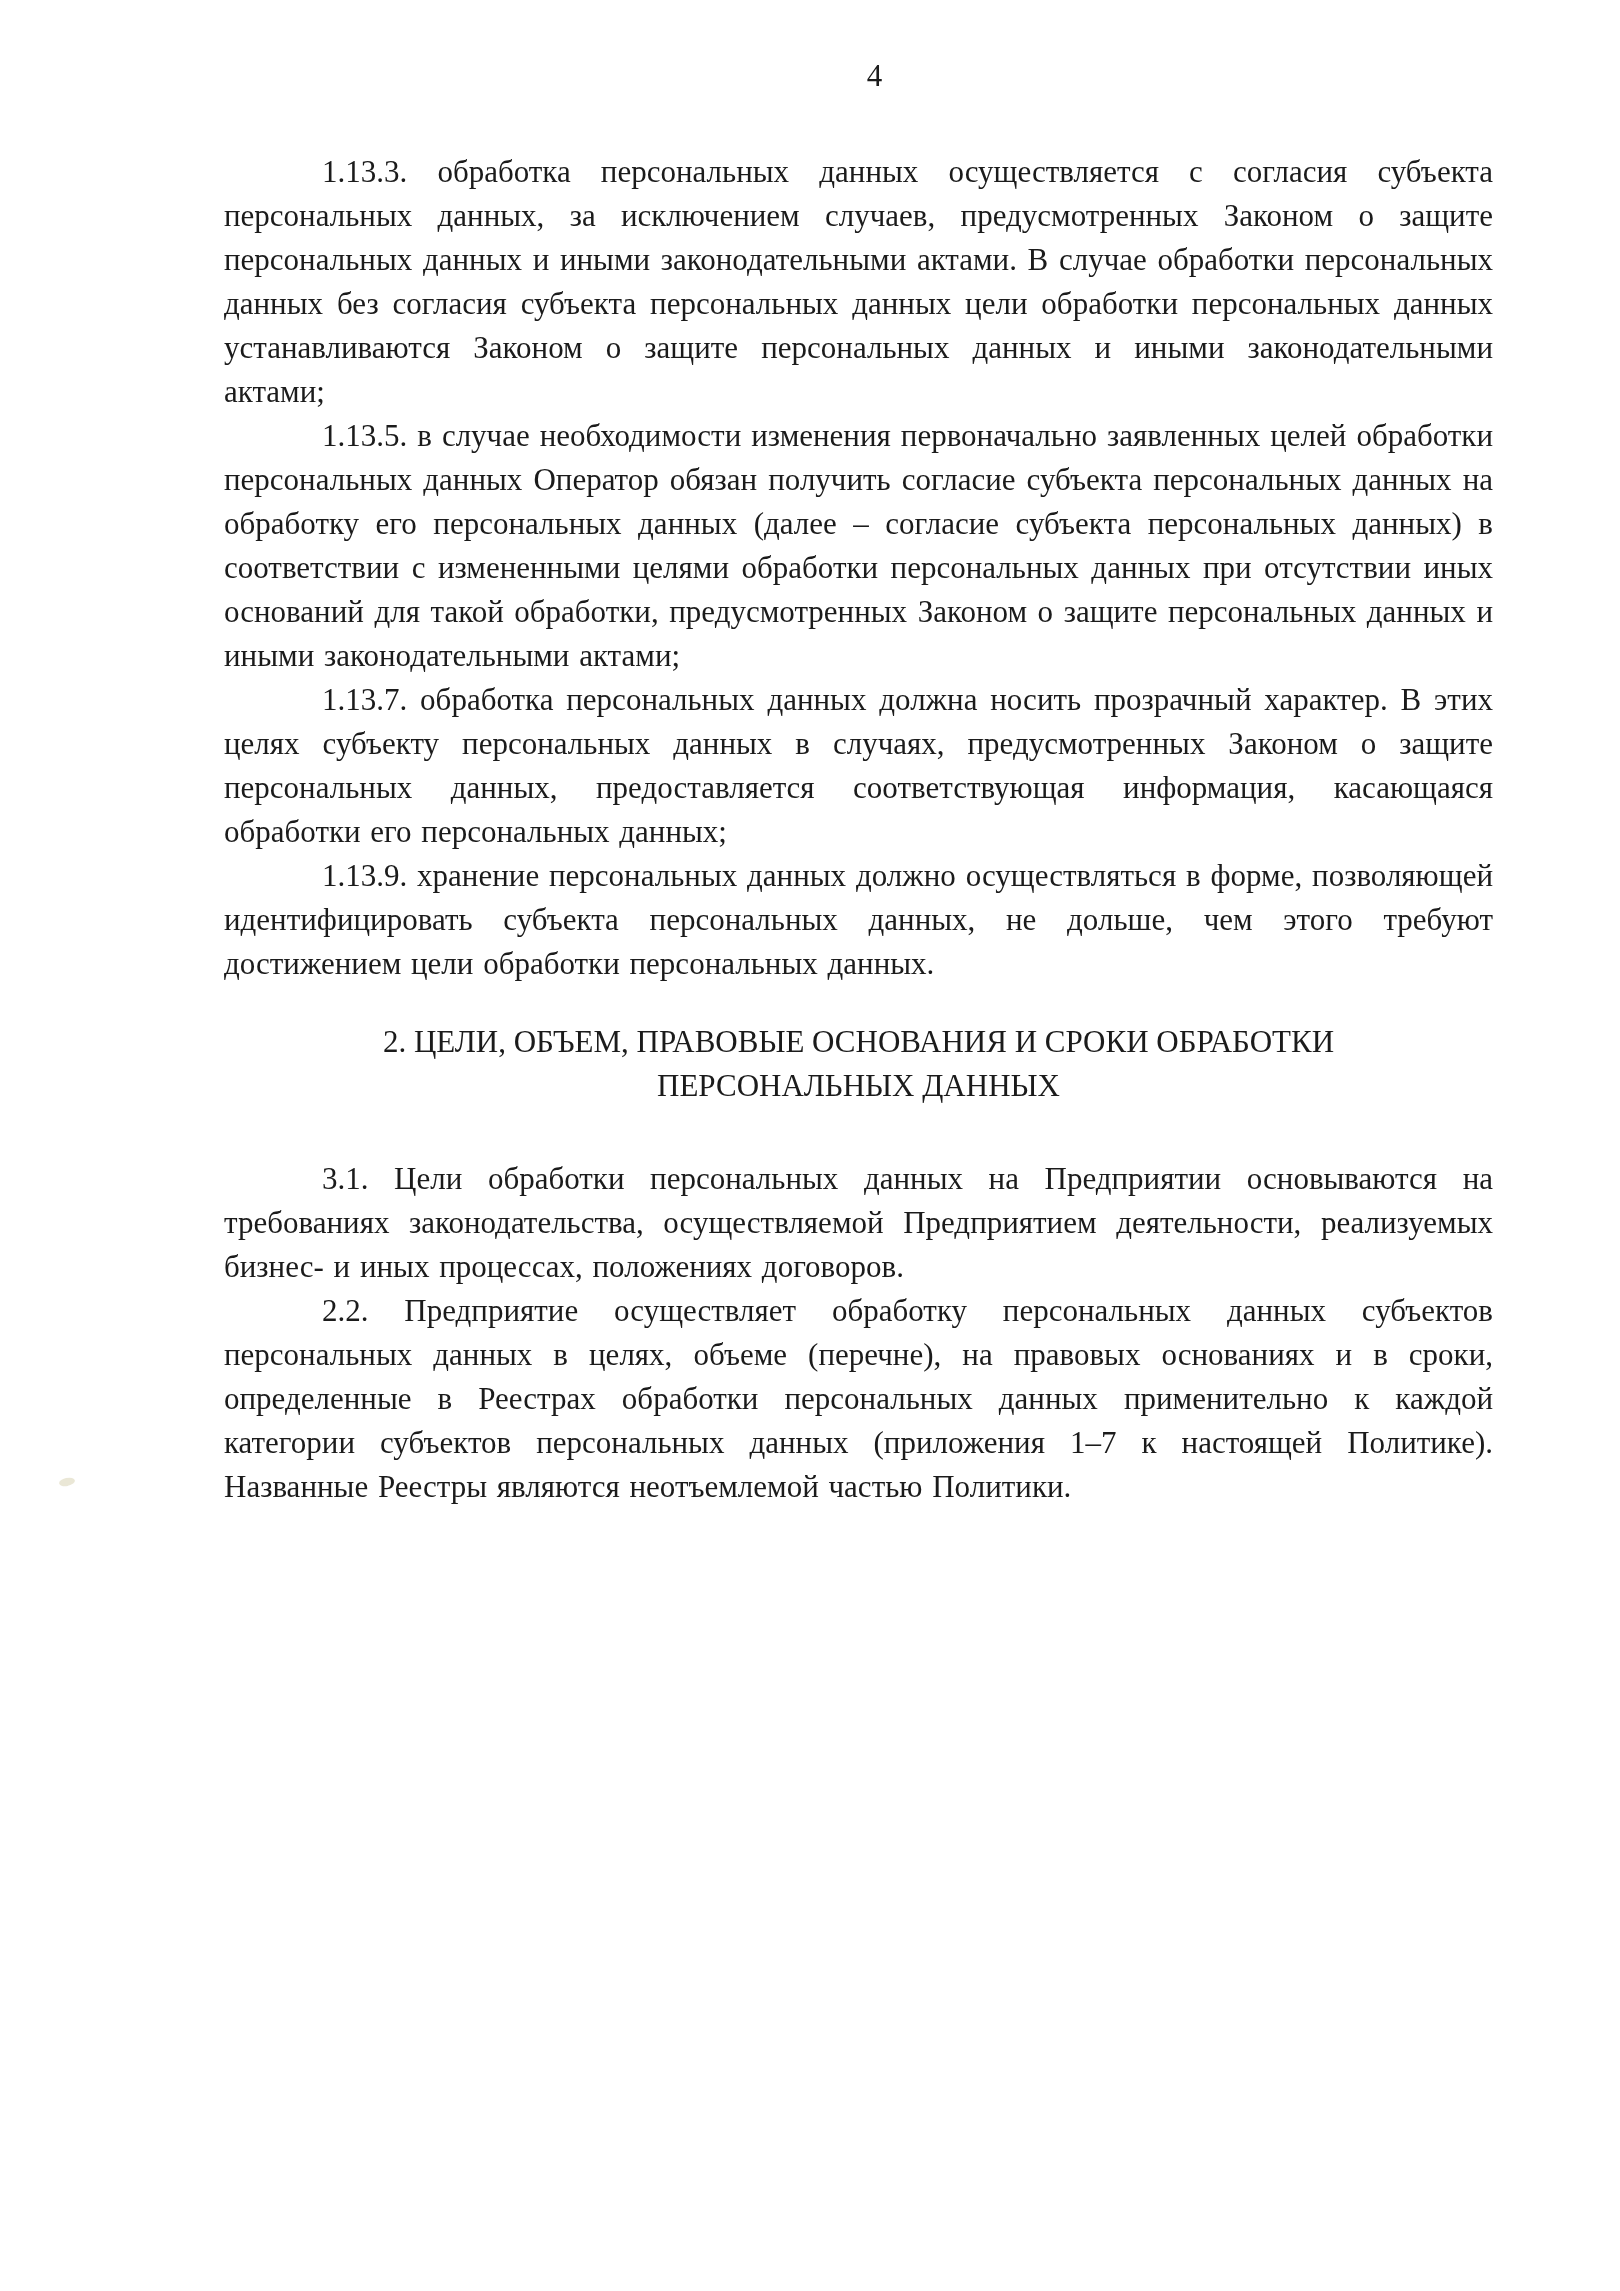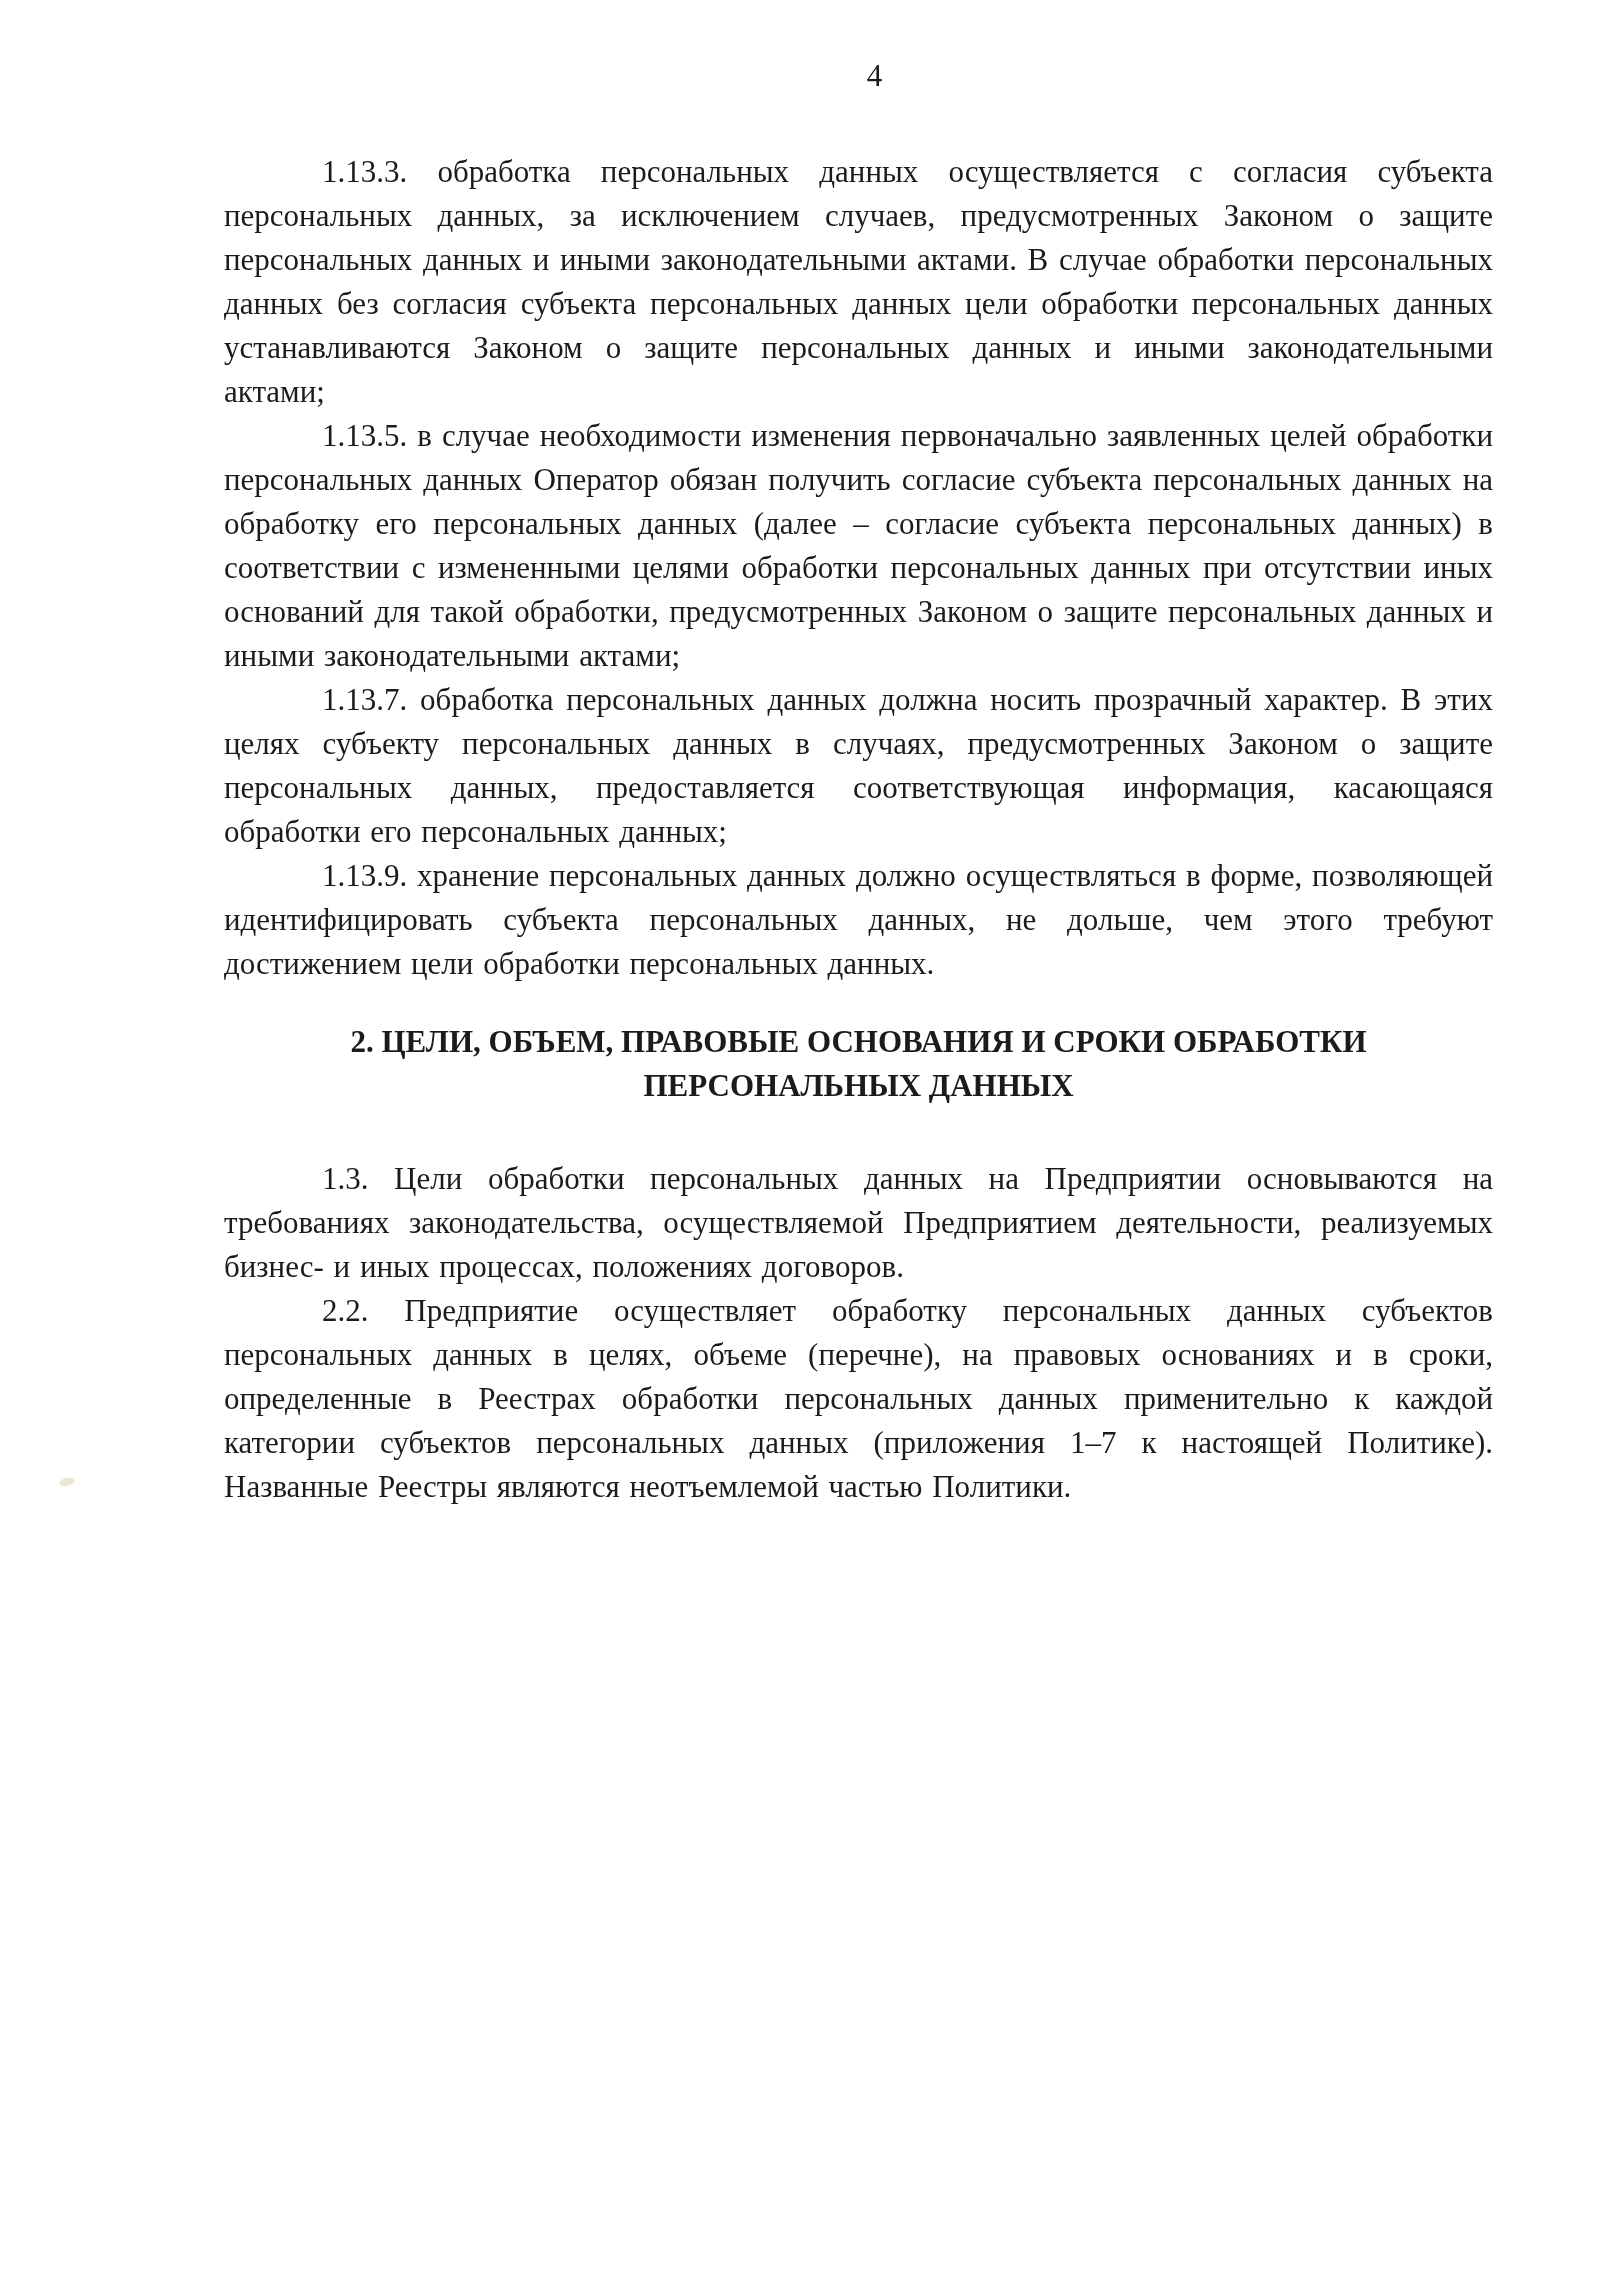--- a/index.html
+++ b/index.html
@@ -36,21 +36,21 @@
     text-align: justify;
     text-justify: inter-word;
   }
   .para {
     margin: 0;
     text-indent: 98px;
     word-spacing: 2px;
   }
   .heading {
     margin: 34px 39px 49px 39px;
-    font-weight: bold;
+    font-weight: normal;
     font-size: 31px;
     line-height: 44px;
     text-align: center;
     text-indent: 0;
   }
   .smudge {
     position: absolute;
     left: 59px;
     top: 1478px;
     width: 15.7px;
@@ -76,21 +76,21 @@
     <p class="para">1.13.5. в случае необходимости изменения первоначально заявленных целей обработки персональных данных Оператор обязан получить согласие субъекта персональных данных на обработку его персональных данных (далее – согласие субъекта персональных данных) в соответствии с измененными целями обработки персональных данных при отсутствии иных оснований для такой обработки, предусмотренных Законом о защите персональных данных и иными законодательными актами;</p>
 
 
     <p class="para">1.13.7. обработка персональных данных должна носить прозрачный характер. В этих целях субъекту персональных данных в случаях, предусмотренных Законом о защите персональных данных, предоставляется соответствующая информация, касающаяся обработки его персональных данных;</p>
 
 
     <p class="para">1.13.9. хранение персональных данных должно осуществляться в форме, позволяющей идентифицировать субъекта персональных данных, не дольше, чем этого требуют достижением цели обработки персональных данных.</p>
 
     <h2 class="heading">2. ЦЕЛИ, ОБЪЕМ, ПРАВОВЫЕ ОСНОВАНИЯ И СРОКИ ОБРАБОТКИ ПЕРСОНАЛЬНЫХ ДАННЫХ</h2>
 
-    <p class="para">1.3. Цели обработки персональных данных на Предприятии основываются на требованиях законодательства, осуществляемой Предприятием деятельности, реализуемых бизнес- и иных процессах, положениях договоров.</p>
+    <p class="para">3.1. Цели обработки персональных данных на Предприятии основываются на требованиях законодательства, осуществляемой Предприятием деятельности, реализуемых бизнес- и иных процессах, положениях договоров.</p>
 
     <p class="para">2.2. Предприятие осуществляет обработку персональных данных субъектов персональных данных в целях, объеме (перечне), на правовых основаниях и в сроки, определенные в Реестрах обработки персональных данных применительно к каждой категории субъектов персональных данных (приложения 1–7 к настоящей Политике). Названные Реестры являются неотъемлемой частью Политики.</p>
 
   </div>
 
   <div class="smudge"></div>
 
 </div>
 
 

